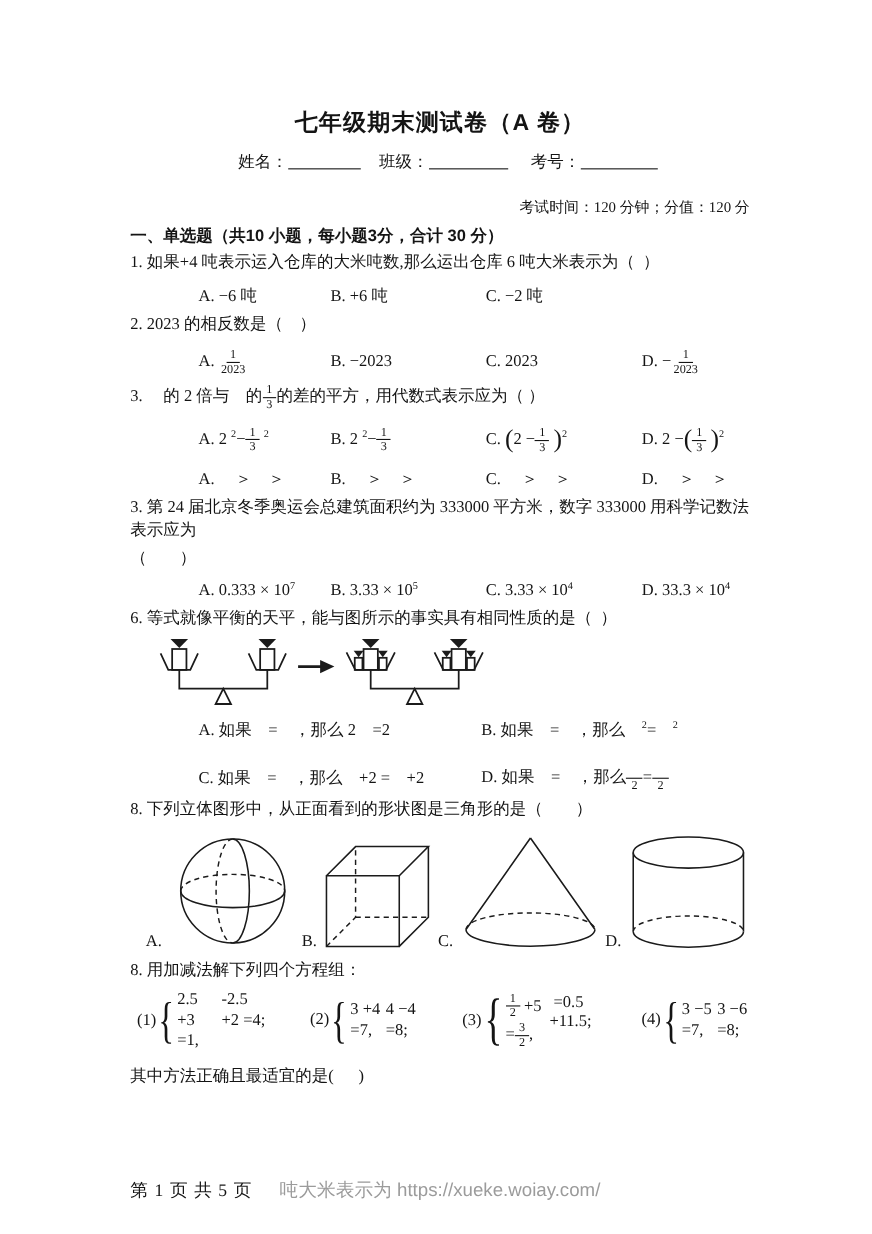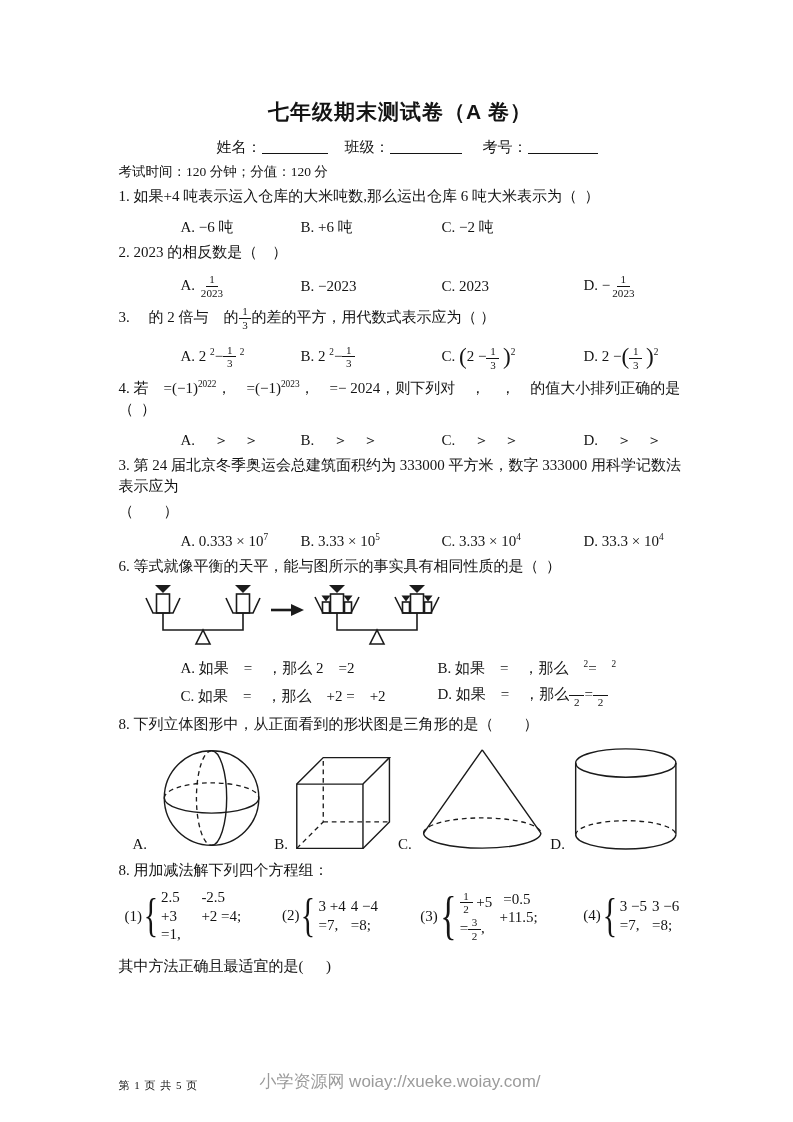--- a/index.html
+++ b/index.html
@@ -6,47 +6,47 @@
   .page{position:relative;width:686px;height:1122px;margin:0 auto;background:#fff;overflow:hidden;
         font-family:"Liberation Serif", serif;font-size:15px;color:#141414;}
   .content{padding:98px 58px 0 65px;}
   .title{margin:0;text-align:center;font-size:21px;font-weight:bold;line-height:28px;
          font-family:"Liberation Sans", sans-serif;letter-spacing:1px;}
   .name-row{margin:12px 0 0 98px;height:20px;white-space:nowrap;}
   .blank{display:inline-block;border-bottom:1px solid #141414;height:15px;vertical-align:-2px;}
   .b1{width:66px;margin-right:17px;}
   .b2{width:72px;margin-right:21px;}
   .b3{width:70px;}
-  .info{margin-top:5px;text-align:left;font-size:13.5px;}
+  .info{margin-top:22px;text-align:right;font-size:13.5px;}
   .section{margin-top:7px;font-weight:bold;font-size:15px;font-family:"Liberation Sans", sans-serif;}
   .stem{margin-top:5px;line-height:1.4;white-space:pre-wrap;}
   .stem2{margin-top:5px;white-space:pre-wrap;}
   .opts4{display:grid;grid-template-columns:120px 141px 142px auto;margin:10px 0 0 30px;align-items:center;}
-  .opts2{display:grid;grid-template-columns:257px auto;row-gap:4px;margin:8px 0 0 30px;align-items:center;}
+  .opts2{display:grid;grid-template-columns:257px auto;row-gap:20px;margin:8px 0 0 30px;align-items:center;}
   .opt{white-space:pre-wrap;line-height:1.35;margin-left:32px;}
   sup{font-size:0.62em;line-height:0;}
   .frac{display:inline-flex;flex-direction:column;align-items:center;vertical-align:middle;
         font-size:0.74em;line-height:1.15;text-align:center;}
   .fn{border-bottom:1px solid #141414;padding:0 2px;min-width:0.8em;}
   .fd{padding:0 2px;}
   .bigp{font-size:1.55em;vertical-align:-0.12em;font-weight:400;}
   .balance-wrap{margin:5px 0 0 6px;}
   .q6-opts{margin-top:6px;}
   .shapes{display:flex;align-items:flex-end;margin:6px 0 0 14px;gap:3px;}
   .shape-label{margin:0 2px 2px 0;}
   .sysrow{display:flex;align-items:center;gap:40px;margin:7px 0 0 6px;}
   .sys{display:flex;align-items:center;}
   .sysno{margin-right:1px;}
   .brace{font-size:46px;line-height:0.9;font-weight:400;transform:scaleX(0.65);margin:0 -1px 0 -3px;}
   .sys3 .brace{font-size:52px;}
   .eqs{display:flex;flex-direction:row;gap:3px;}
   .eq{white-space:pre-wrap;line-height:1.25;}
   .tail{margin-top:13px;white-space:pre-wrap;}
   .footer{position:absolute;left:65px;right:58px;bottom:26px;height:26px;}
-  .footer-left{position:absolute;left:0;bottom:3px;font-size:11px;letter-spacing:1px;}
+  .footer-left{position:absolute;left:0;bottom:3px;font-size:16px;letter-spacing:1px;}
   .footer-site{display:block;text-align:center;color:#9b9b9b;font-size:17px;
                font-family:"Liberation Sans", sans-serif;}
   svg{display:block;}
   svg .ln{stroke:#1b1b1b;stroke-width:1.6;fill:none;}
   svg .lnthin{stroke:#1b1b1b;stroke-width:1.5;fill:none;}
   svg .dash{stroke:#1b1b1b;stroke-width:1.4;fill:none;stroke-dasharray:5 4;}
   svg .solidfill{fill:#1b1b1b;stroke:none;}
 </style>
 </head>
 <body>
@@ -55,20 +55,21 @@
   <div class="content">
 
     <h1 class="title">七年级期末测试卷（A 卷）</h1>
 
     <div class="name-row">
       <span>姓名：</span><span class="blank b1"></span><span>班级：</span><span class="blank b2"></span><span>考号：</span><span class="blank b3"></span>
     </div>
 
     <div class="info">考试时间：120 分钟；分值：120 分</div>
 
+    <div class="section">一、单选题（共10 小题，每小题3分，合计 30 分）</div>
 
     <div>
       <div class="stem">1. 如果+4 吨表示运入仓库的大米吨数,那么运出仓库 6 吨大米表示为（  ）</div>
       <div class="opts4">
         <span class="opt">A. −6 吨</span>
         <span class="opt">B. +6 吨</span>
         <span class="opt">C. −2 吨</span>
       </div>
     </div>
 
@@ -86,21 +87,20 @@
       <div class="stem">3. 　的 2 倍与　的<span class="frac"><span class="fn">1</span><span class="fd">3</span></span>的差的平方，用代数式表示应为（ ）</div>
       <div class="opts4">
         <span class="opt">A. 2 <sup>2</sup>−<span class="frac"><span class="fn">1</span><span class="fd">3</span></span> <sup>2</sup></span>
         <span class="opt">B. 2 <sup>2</sup>−<span class="frac"><span class="fn">1</span><span class="fd">3</span></span></span>
         <span class="opt">C. <span class="bigp">(</span>2 −<span class="frac"><span class="fn">1</span><span class="fd">3</span></span> <span class="bigp">)</span><sup>2</sup></span>
         <span class="opt">D. 2 −<span class="bigp">(</span><span class="frac"><span class="fn">1</span><span class="fd">3</span></span> <span class="bigp">)</span><sup>2</sup></span>
       </div>
     </div>
 
     <div>
-      <div class="stem">4. 若　=(−1)<sup>2022</sup>，　=(−1)<sup>2023</sup>，　=− 2024，则下列对　，　，　的值大小排列正确的是（  ）</div>
       <div class="opts4">
         <span class="opt">A. 　＞　＞</span>
         <span class="opt">B. 　＞　＞</span>
         <span class="opt">C. 　＞　＞</span>
         <span class="opt">D. 　＞　＞</span>
       </div>
     </div>
 
     <div>
       <div class="stem">3. 第 24 届北京冬季奥运会总建筑面积约为 333000 平方米，数字 333000 用科学记数法表示应为</div>
@@ -227,15 +227,15 @@
           </span>
         </div>
       </div>
       <div class="tail">其中方法正确且最适宜的是(      )</div>
     </div>
 
   </div>
 
   <div class="footer">
     <span class="footer-left">第 1 页 共 5 页</span>
-    <span class="footer-site">小学资源网 woiay://xueke.woiay.com/</span>
+    <span class="footer-site">吨大米表示为 https://xueke.woiay.com/</span>
   </div>
 </div>
 
 </body></html>

